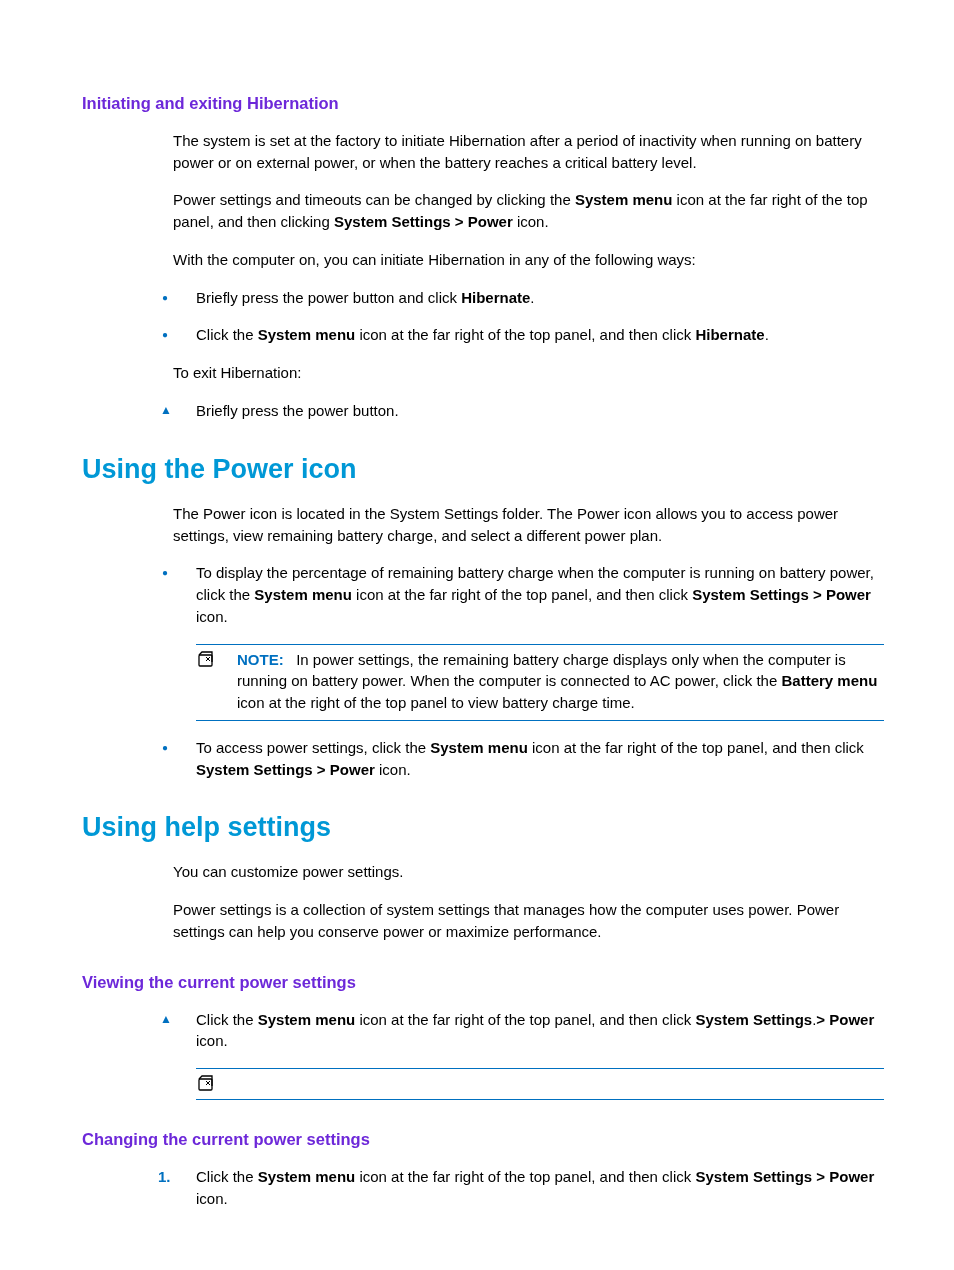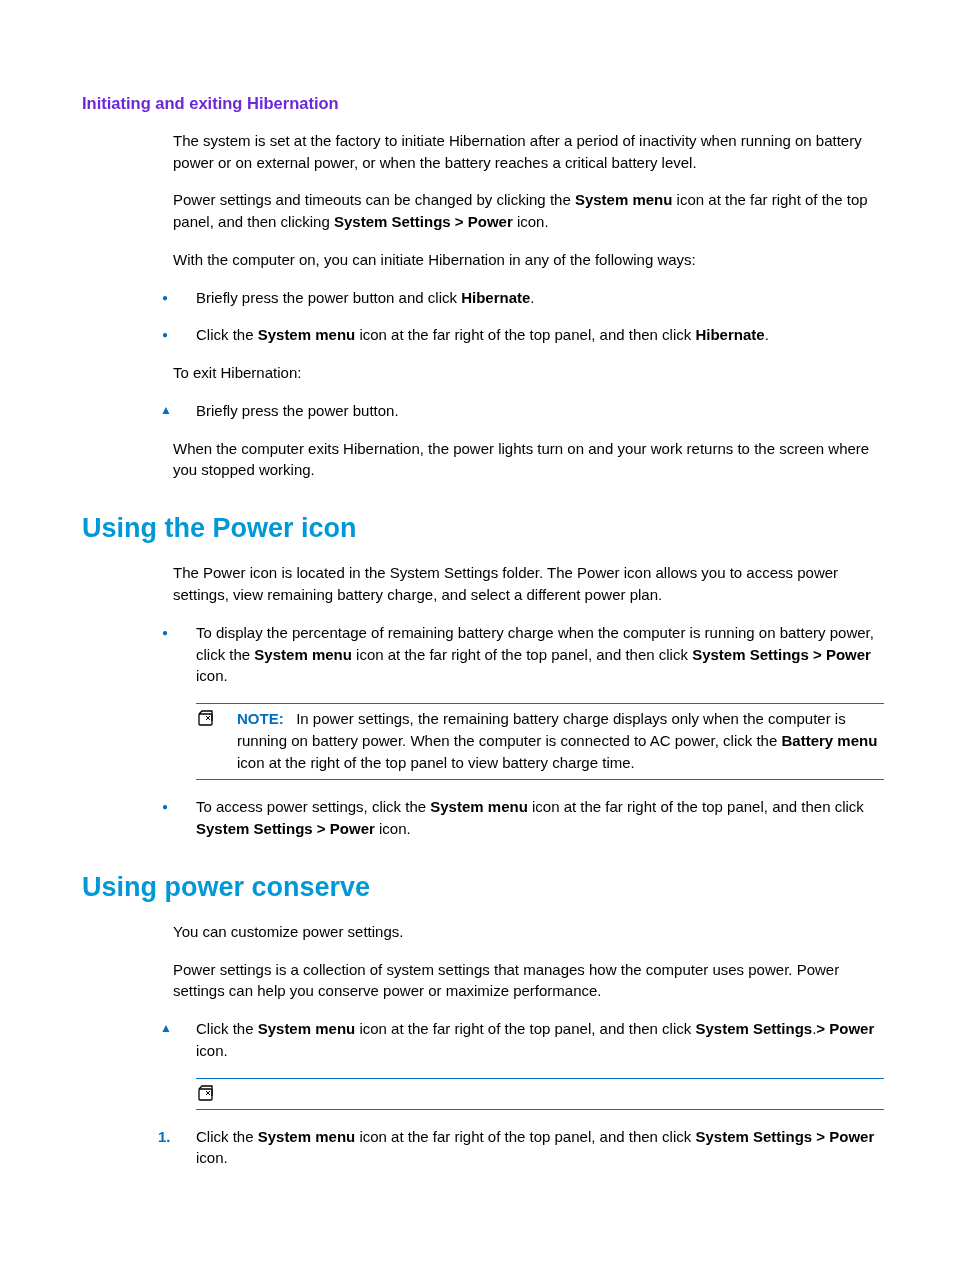--- a/index.html
+++ b/index.html
@@ -110,21 +110,20 @@
         <span>Briefly press the power button and click </span><b>Hibernate</b><span>.</span>
       </li>
       <li>
         <span>Click the </span><b>System menu</b><span> icon at the far right of the top panel, and then click </span><b>Hibernate</b><span>.</span>
       </li>
     </ul>
     <p>To exit Hibernation:</p>
     <ul class="tri-list">
       <li><span>Briefly press the power button.</span></li>
     </ul>
-    <p>When the computer exits Hibernation, the power lights turn on and your work returns to the screen where you stopped working.</p>
   </div>
 
   <div class="h2 section-gap">Using the Power icon</div>
   <div class="body-block">
     <p>The Power icon is located in the System Settings folder. The Power icon allows you to access power settings, view remaining battery charge, and select a different power plan.</p>
     <ul class="bullet-list">
       <li>
         <span>To display the percentage of remaining battery charge when the computer is running on battery power, click the </span><b>System menu</b><span> icon at the far right of the top panel, and then click </span><b>System Settings &gt; Power</b><span> icon.</span>
       </li>
     </ul>
@@ -142,45 +141,47 @@
         <span class="note-label">NOTE:</span>&nbsp;&nbsp;&nbsp;<span>In power settings, the remaining battery charge displays only when the computer is running on battery power. When the computer is connected to AC power, click the </span><b>Battery menu</b><span> icon at the right of the top panel to view battery charge time.</span>
       </div>
     </div>
     <ul class="bullet-list">
       <li>
         <span>To access power settings, click the </span><b>System menu</b><span> icon at the far right of the top panel, and then click </span><b>System Settings &gt; Power</b><span> icon.</span>
       </li>
     </ul>
   </div>
 
-  <div class="h2 section-gap">Using power conserve</div>
+  <div class="h2 section-gap">Using help settings</div>
   <div class="body-block">
     <p>You can customize power settings.</p>
     <p>Power settings is a collection of system settings that manages how the computer uses power. Power settings can help you conserve power or maximize performance.</p>
   </div>
 
+  <div class="h3 section-gap">Viewing the current power settings</div>
   <div class="body-block">
     <ul class="tri-list">
       <li>
         <span>Click the </span><b>System menu</b><span> icon at the far right of the top panel, and then click </span><b>System Settings</b><span>.</span><b>&gt; Power</b><span> icon.</span>
       </li>
     </ul>
     <div class="note-box">
       <span class="note-icon">
         <svg width="20" height="18" viewBox="0 0 20 18">
             <g fill="none" stroke="#000" stroke-width="1.3">
               <rect x="3" y="4" width="13" height="11" rx="1"></rect>
               <path d="M3 4 L6 1 L16 1 L16 11"></path>
               <path d="M10 6 L14 10 M14 6 L10 10" stroke-width="1"></path>
             </g>
           </svg>
       </span>
     </div>
   </div>
 
+  <div class="h3 section-gap">Changing the current power settings</div>
   <div class="body-block">
     <ul class="num-list">
       <li>
         <span class="num">1.</span>
         <span>Click the </span><b>System menu</b><span> icon at the far right of the top panel, and then click </span><b>System Settings &gt; Power</b><span> icon.</span>
       </li>
 
     </ul>
   </div>
 

